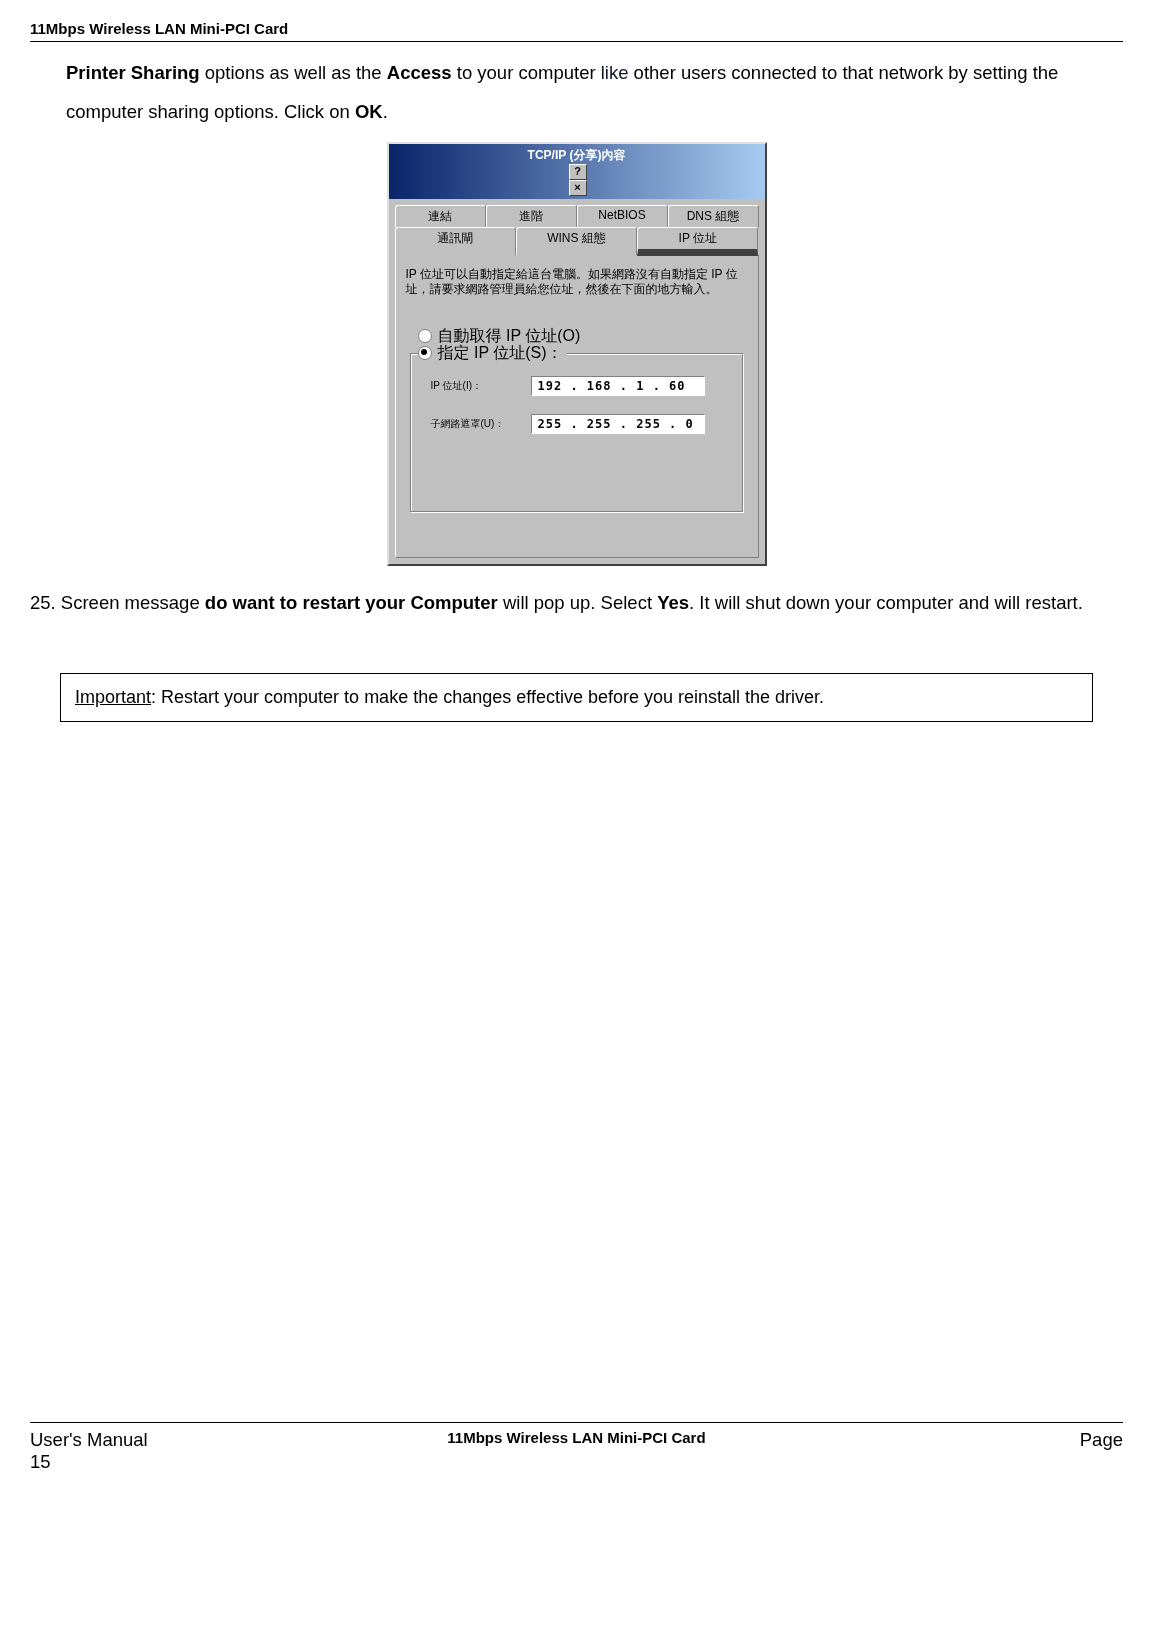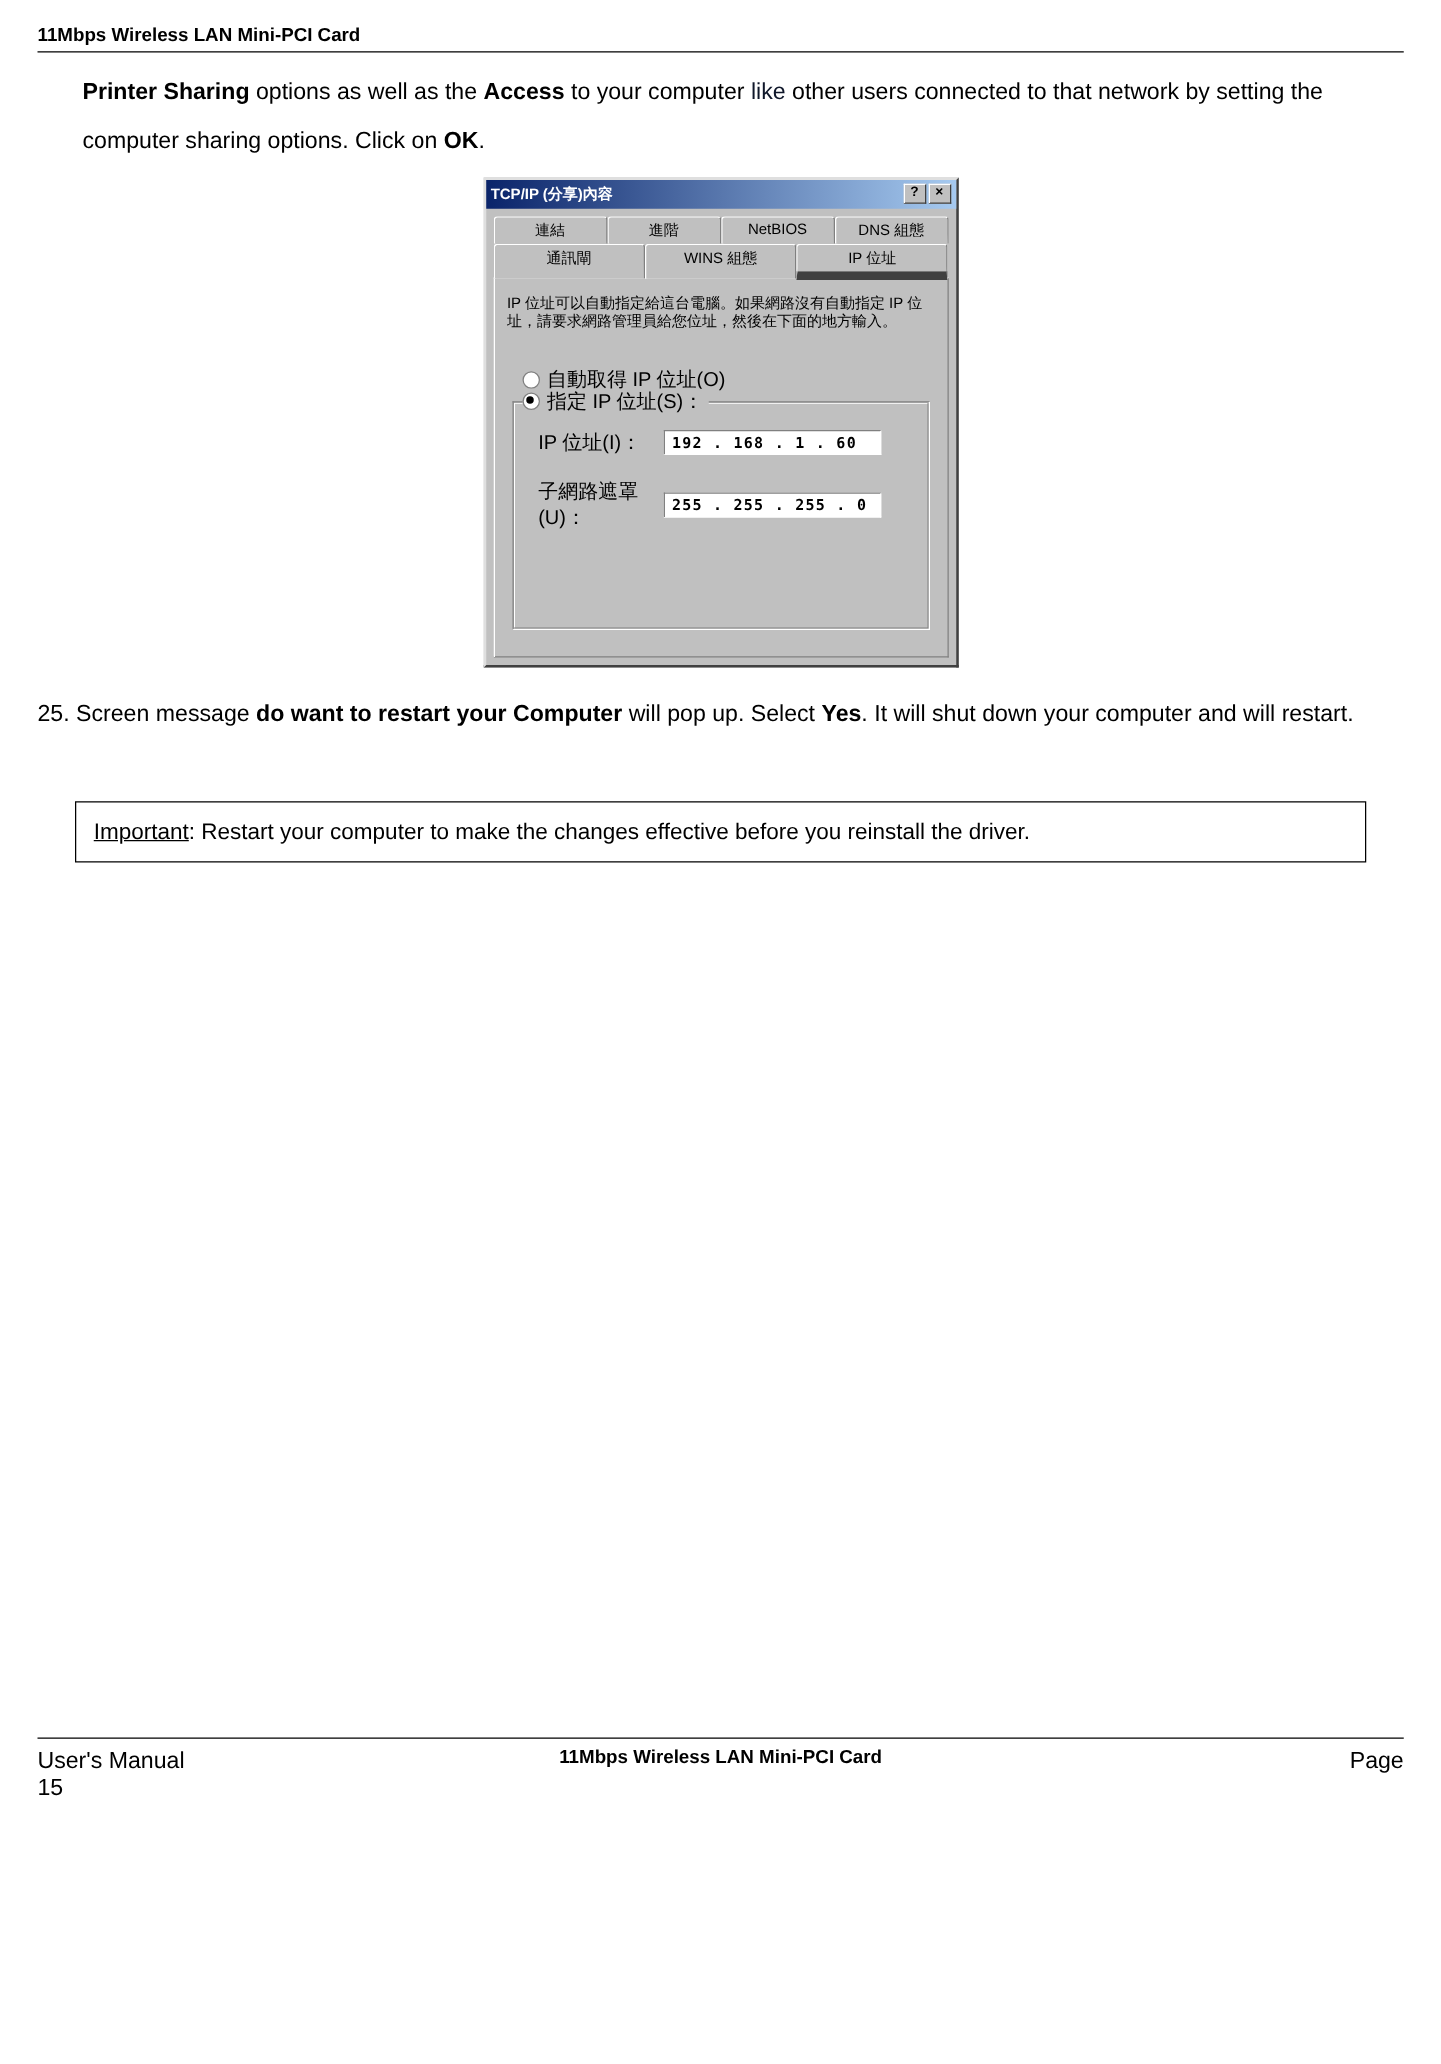--- a/index.html
+++ b/index.html
@@ -59,20 +59,21 @@
       font-size: 12px;
     }
     .titlebar {
       background: linear-gradient(to right, #0a246a, #a6caf0);
       color: white;
       padding: 3px 4px;
       display: flex;
       align-items: center;
       font-weight: bold;
       font-size: 12px;
+      flex-direction: column;
     }
     .titlebar-text { flex: 1; }
     .titlebar-btn {
       width: 16px;
       height: 14px;
       background: #c0c0c0;
       border: 1px solid;
       border-top-color: #fff;
       border-left-color: #fff;
       border-right-color: #404040;
@@ -166,21 +167,21 @@
       padding: 14px 10px 60px 10px;
       margin: 0 4px;
     }
     .field-row {
       display: flex;
       align-items: center;
       margin: 8px 0 18px 10px;
     }
     .field-label {
       width: 100px;
-      font-size: 16px;
+      font-size: 10px;
     }
     .ip-input {
       background: white;
       border: 1px solid;
       border-top-color: #808080;
       border-left-color: #808080;
       border-right-color: #fff;
       border-bottom-color: #fff;
       padding: 2px 6px;
       width: 160px;

